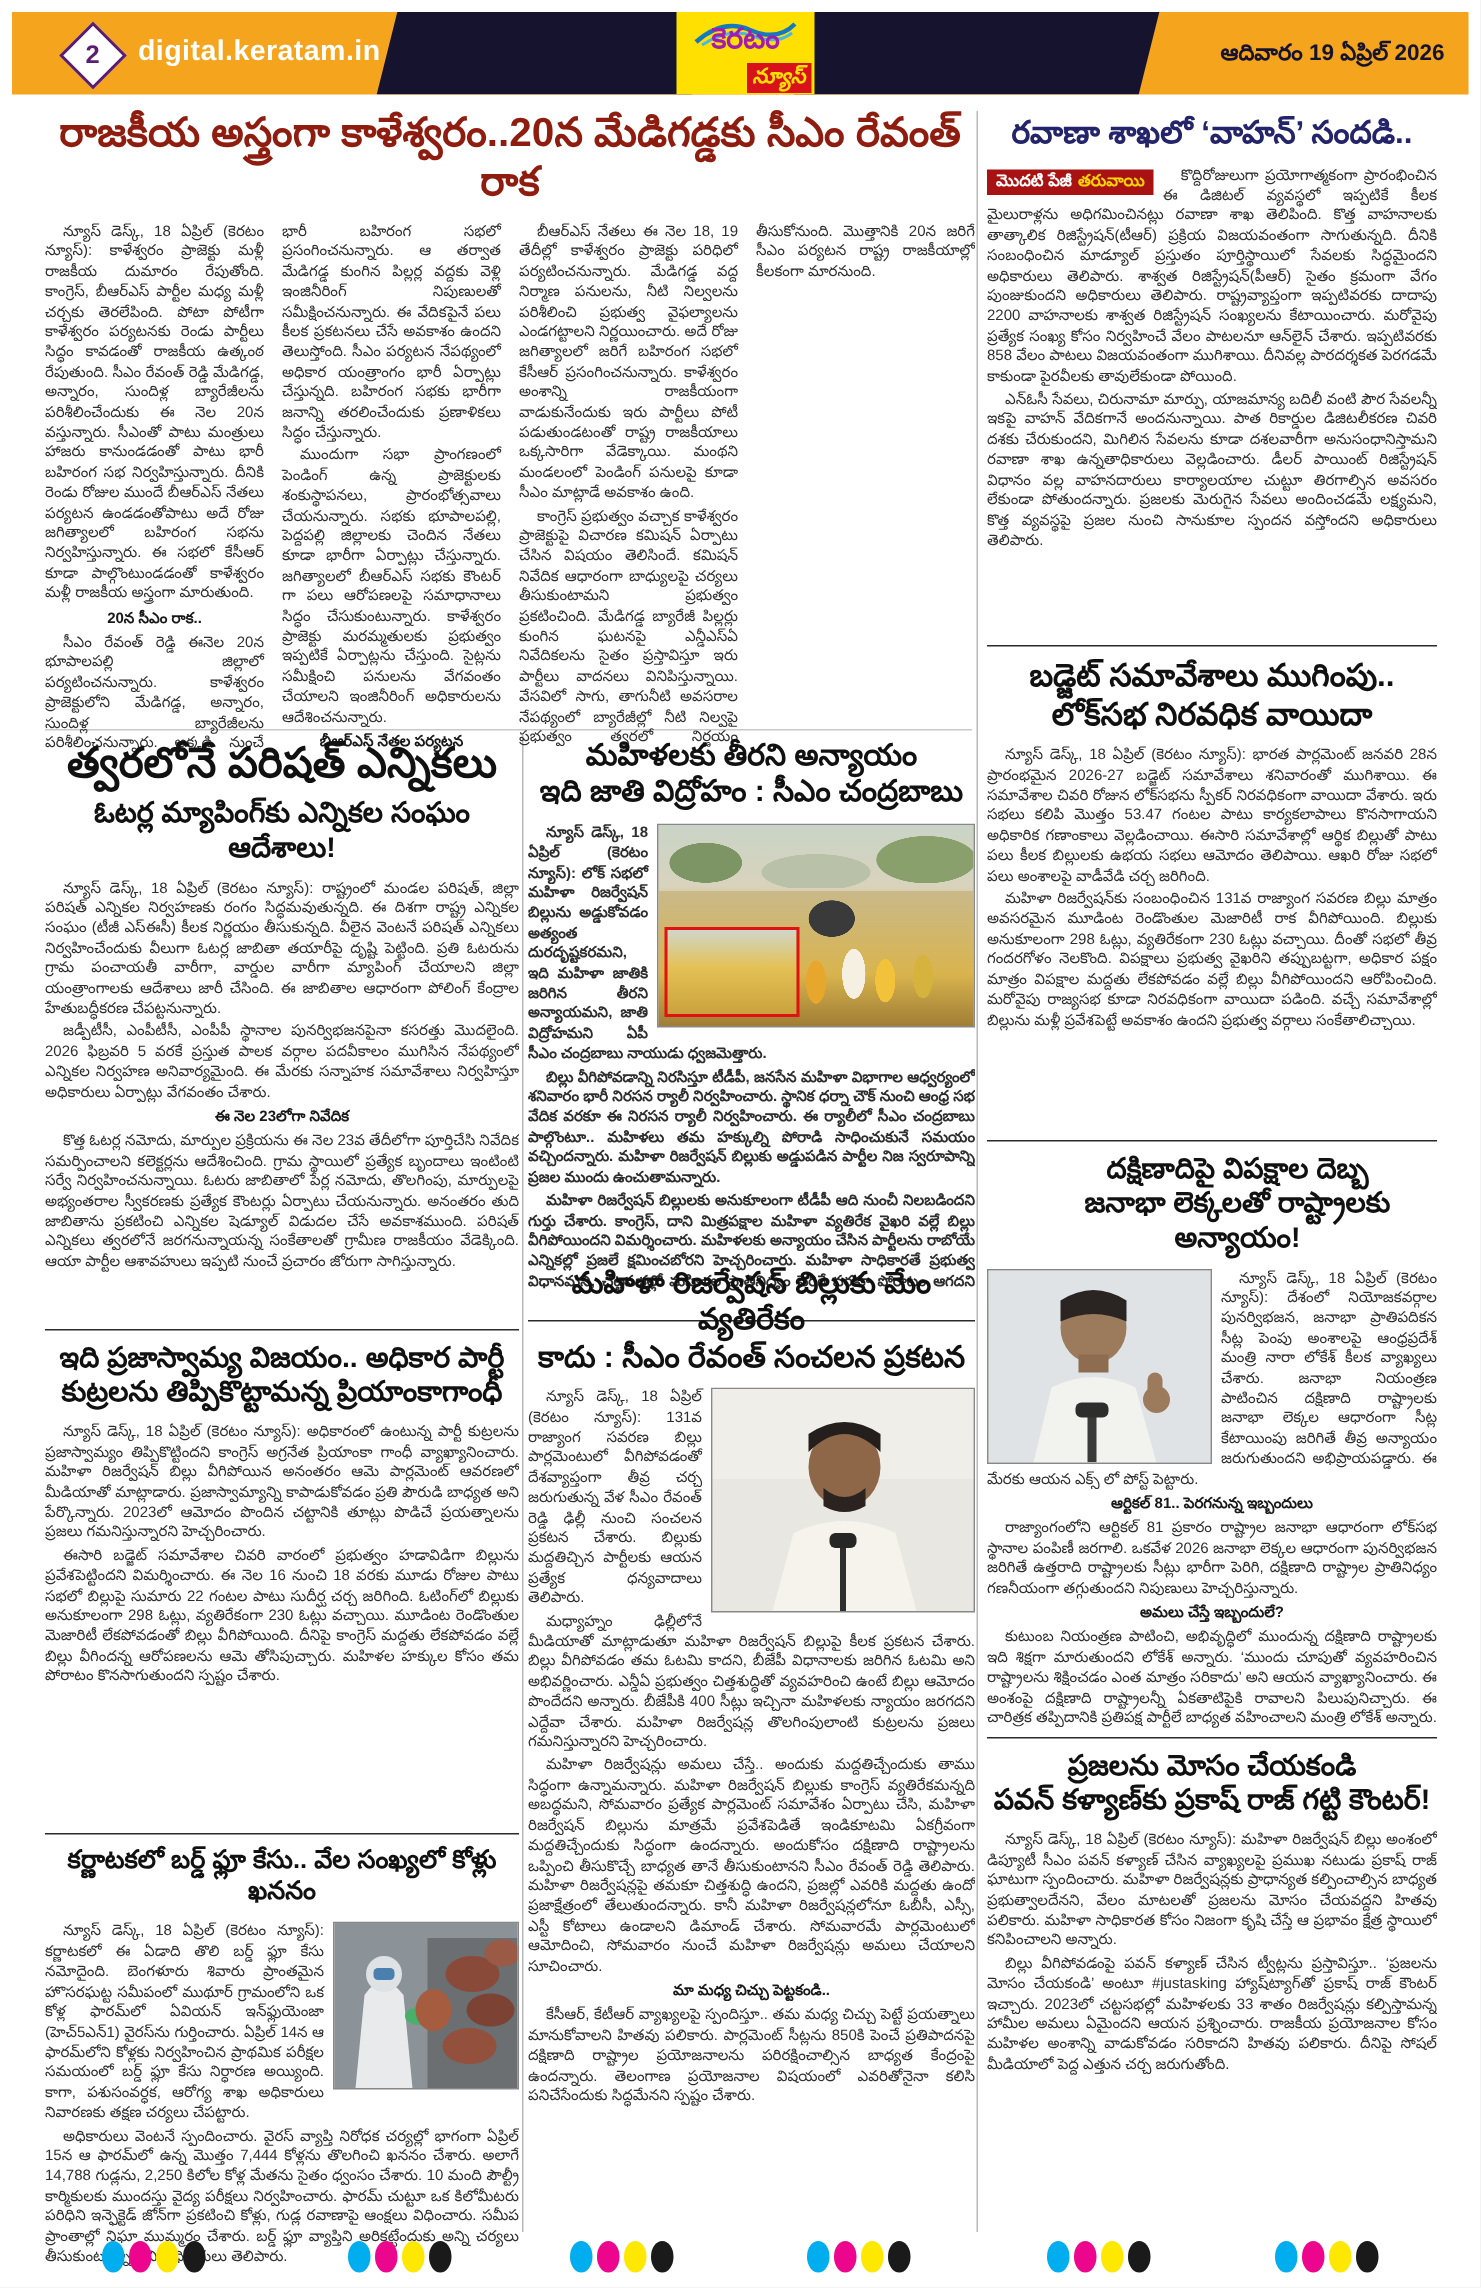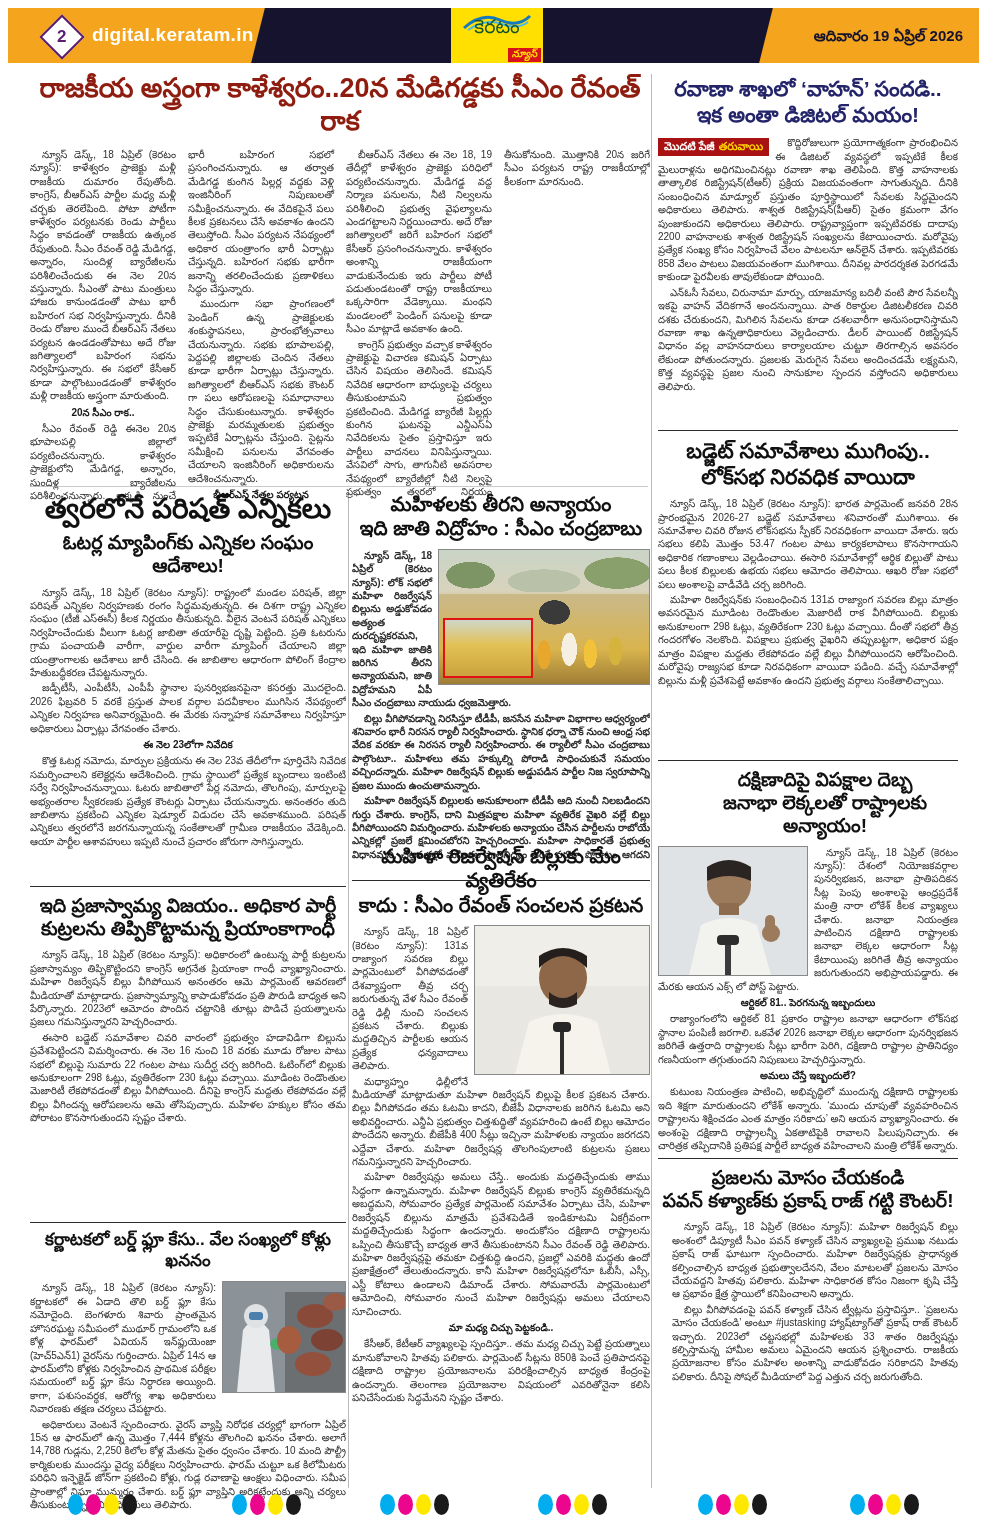--- a/index.html
+++ b/index.html
@@ -9,23 +9,23 @@
   .masthead{position:absolute;left:8px;top:8px;width:971px;height:55px;background:#f4a41d;overflow:hidden;}
   .mh-navy{position:absolute;top:0;height:55px;background:#15132e;transform:skewX(-14deg);}
   .mh-navy.a{left:250px;width:210px;}
   .mh-navy.b{left:528px;width:230px;}
   .mh-diamond{position:absolute;left:38px;top:13px;width:28px;height:28px;background:#ffffff;
         transform:rotate(45deg);border:2px solid #5b1d6e;display:flex;align-items:center;justify-content:center;}
   .mh-diamond span{transform:rotate(-45deg);font-weight:bold;color:#5b1d6e;font-size:17px;}
   .mh-site{position:absolute;left:84px;top:16px;color:#ffffff;font-weight:bold;font-size:19px;letter-spacing:.3px;}
   .mh-logo{position:absolute;left:443px;top:0;width:92px;height:55px;background:#ffe000;text-align:center;}
   .mh-logo .wave{display:block;margin:2px auto 0;}
-  .mh-logo .t{display:block;color:#14532d;font-weight:normal;font-size:19px;line-height:18px;margin-top:-14px;}
+  .mh-logo .t{display:block;color:#a21caf;font-weight:bold;font-size:19px;line-height:18px;margin-top:-14px;}
   .mh-logo .s{position:absolute;right:2px;bottom:1px;background:#d8121a;color:#ffe000;
-        font-size:10px;font-weight:bold;padding:0 4px;font-style:italic;}
+        font-size:14px;font-weight:bold;padding:0 4px;font-style:italic;}
   .mh-date{position:absolute;right:16px;top:19px;color:#15132e;font-weight:bold;font-size:15px;}
   
   .art{position:absolute;}
   .hl{font-weight:bold;text-align:center;color:#111111;line-height:1.22;}
   .hl .l{display:block;}
   .hl.maroon{color:#8e1d10;}
   .hl.navy{color:#24246b;}
   .body{font-size:10px;line-height:13.4px;color:#2e2e2e;text-align:justify;overflow:hidden;}
   .body p{margin:0 0 2px 0;text-indent:12px;}
   .body p.subhead{font-weight:bold;text-indent:0;text-align:center;color:#191919;margin:3px 0;}
@@ -103,21 +103,20 @@
         <p>ముందుగా సభా ప్రాంగణంలో పెండింగ్ ఉన్న ప్రాజెక్టులకు శంకుస్థాపనలు, ప్రారంభోత్సవాలు చేయనున్నారు. సభకు భూపాలపల్లి, పెద్దపల్లి జిల్లాలకు చెందిన నేతలు కూడా భారీగా ఏర్పాట్లు చేస్తున్నారు. జగిత్యాలలో బీఆర్ఎస్ సభకు కౌంటర్ గా పలు ఆరోపణలపై సమాధానాలు సిద్ధం చేసుకుంటున్నారు. కాళేశ్వరం ప్రాజెక్టు మరమ్మతులకు ప్రభుత్వం ఇప్పటికే ఏర్పాట్లను చేస్తుంది. సైట్లను సమీక్షించి పనులను వేగవంతం చేయాలని ఇంజినీరింగ్ అధికారులను ఆదేశించనున్నారు.</p>
         <p class="subhead">బీఆర్ఎస్ నేతల పర్యటన</p>
         <p>బీఆర్ఎస్ నేతలు ఈ నెల 18, 19 తేదీల్లో కాళేశ్వరం ప్రాజెక్టు పరిధిలో పర్యటించనున్నారు. మేడిగడ్డ వద్ద నిర్మాణ పనులను, నీటి నిల్వలను పరిశీలించి ప్రభుత్వ వైఫల్యాలను ఎండగట్టాలని నిర్ణయించారు. అదే రోజు జగిత్యాలలో జరిగే బహిరంగ సభలో కేసీఆర్ ప్రసంగించనున్నారు. కాళేశ్వరం అంశాన్ని రాజకీయంగా వాడుకునేందుకు ఇరు పార్టీలు పోటీ పడుతుండటంతో రాష్ట్ర రాజకీయాలు ఒక్కసారిగా వేడెక్కాయి. మంథని మండలంలో పెండింగ్ పనులపై కూడా సీఎం మాట్లాడే అవకాశం ఉంది.</p>
         <p>కాంగ్రెస్ ప్రభుత్వం వచ్చాక కాళేశ్వరం ప్రాజెక్టుపై విచారణ కమిషన్ ఏర్పాటు చేసిన విషయం తెలిసిందే. కమిషన్ నివేదిక ఆధారంగా బాధ్యులపై చర్యలు తీసుకుంటామని ప్రభుత్వం ప్రకటించింది. మేడిగడ్డ బ్యారేజీ పిల్లర్లు కుంగిన ఘటనపై ఎన్డీఎస్ఏ నివేదికలను సైతం ప్రస్తావిస్తూ ఇరు పార్టీలు వాదనలు వినిపిస్తున్నాయి. వేసవిలో సాగు, తాగునీటి అవసరాల నేపథ్యంలో బ్యారేజీల్లో నీటి నిల్వపై ప్రభుత్వం త్వరలో నిర్ణయం తీసుకోనుంది. మొత్తానికి 20న జరిగే సీఎం పర్యటన రాష్ట్ర రాజకీయాల్లో కీలకంగా మారనుంది.</p>
       </div>
   </div>
 
   <div class="art" style="left:658px;top:76px;width:300px;">
     <div class="hl navy" style="font-size:21px;">
       <span class="l">రవాణా శాఖలో ‘వాహన్’ సందడి..</span>
-      <span class="l">ఇక అంతా డిజిటల్ మయం!</span>
     </div>
     <div class="body" style="margin-top:9px;height:276px;">
       <span class="badge">
         <span class="w">మొదటి పేజీ</span><span class="y">తరువాయి</span>
       </span>
       <span><p>కొద్దిరోజులుగా ప్రయోగాత్మకంగా ప్రారంభించిన ఈ డిజిటల్ వ్యవస్థలో ఇప్పటికే కీలక మైలురాళ్లను అధిగమించినట్లు రవాణా శాఖ తెలిపింది. కొత్త వాహనాలకు తాత్కాలిక రిజిస్ట్రేషన్(టీఆర్) ప్రక్రియ విజయవంతంగా సాగుతున్నది. దీనికి సంబంధించిన మాడ్యూల్ ప్రస్తుతం పూర్తిస్థాయిలో సేవలకు సిద్ధమైందని అధికారులు తెలిపారు. శాశ్వత రిజిస్ట్రేషన్(పీఆర్) సైతం క్రమంగా వేగం పుంజుకుందని అధికారులు తెలిపారు. రాష్ట్రవ్యాప్తంగా ఇప్పటివరకు దాదాపు 2200 వాహనాలకు శాశ్వత రిజిస్ట్రేషన్ సంఖ్యలను కేటాయించారు. మరోవైపు ప్రత్యేక సంఖ్య కోసం నిర్వహించే వేలం పాటలనూ ఆన్‌లైన్ చేశారు. ఇప్పటివరకు 858 వేలం పాటలు విజయవంతంగా ముగిశాయి. దీనివల్ల పారదర్శకత పెరగడమే కాకుండా పైరవీలకు తావులేకుండా పోయింది.</p><p>ఎన్ఓసీ సేవలు, చిరునామా మార్పు, యాజమాన్య బదిలీ వంటి పౌర సేవలన్నీ ఇకపై వాహన్ వేదికగానే అందనున్నాయి. పాత రికార్డుల డిజిటలీకరణ చివరి దశకు చేరుకుందని, మిగిలిన సేవలను కూడా దశలవారీగా అనుసంధానిస్తామని రవాణా శాఖ ఉన్నతాధికారులు వెల్లడించారు. డీలర్ పాయింట్ రిజిస్ట్రేషన్ విధానం వల్ల వాహనదారులు కార్యాలయాల చుట్టూ తిరగాల్సిన అవసరం లేకుండా పోతుందన్నారు. ప్రజలకు మెరుగైన సేవలు అందించడమే లక్ష్యమని, కొత్త వ్యవస్థపై ప్రజల నుంచి సానుకూల స్పందన వస్తోందని అధికారులు తెలిపారు.</p></span>
     </div>
   </div>
 
   <div class="sep" style="left:658px;top:430px;width:300px;"></div>
@@ -159,21 +158,21 @@
     </div>
   </div>
 
   <div class="sep" style="left:658px;top:1158px;width:300px;"></div>
 
   <div class="art" style="left:658px;top:1166px;width:300px;">
     <div class="hl" style="font-size:19px;">
       <span class="l">ప్రజలను మోసం చేయకండి</span>
       <span class="l">పవన్ కళ్యాణ్‌కు ప్రకాష్ రాజ్ గట్టి కౌంటర్!</span>
     </div>
-    <div class="body" style="margin-top:8px;height:252px;margin-left:14px;">
+    <div class="body" style="margin-top:8px;height:252px;">
         <p>న్యూస్ డెస్క్, 18 ఏప్రిల్ (కెరటం న్యూస్): మహిళా రిజర్వేషన్ బిల్లు అంశంలో డిప్యూటీ సీఎం పవన్ కళ్యాణ్ చేసిన వ్యాఖ్యలపై ప్రముఖ నటుడు ప్రకాష్ రాజ్ ఘాటుగా స్పందించారు. మహిళా రిజర్వేషన్లకు ప్రాధాన్యత కల్పించాల్సిన బాధ్యత ప్రభుత్వాలదేనని, వేలం మాటలతో ప్రజలను మోసం చేయవద్దని హితవు పలికారు. మహిళా సాధికారత కోసం నిజంగా కృషి చేస్తే ఆ ప్రభావం క్షేత్ర స్థాయిలో కనిపించాలని అన్నారు.</p>
         <p>బిల్లు వీగిపోవడంపై పవన్ కళ్యాణ్ చేసిన ట్వీట్లను ప్రస్తావిస్తూ.. ‘ప్రజలను మోసం చేయకండి’ అంటూ #justasking హ్యాష్‌ట్యాగ్‌తో ప్రకాష్ రాజ్ కౌంటర్ ఇచ్చారు. 2023లో చట్టసభల్లో మహిళలకు 33 శాతం రిజర్వేషన్లు కల్పిస్తామన్న హామీల అమలు ఏమైందని ఆయన ప్రశ్నించారు. రాజకీయ ప్రయోజనాల కోసం మహిళల అంశాన్ని వాడుకోవడం సరికాదని హితవు పలికారు. దీనిపై సోషల్ మీడియాలో పెద్ద ఎత్తున చర్చ జరుగుతోంది.</p>
       </div>
   </div>
 
   <div class="art" style="left:30px;top:492px;width:316px;">
     <div class="hl" style="font-size:28px;">
       <span class="l">త్వరలోనే పరిషత్ ఎన్నికలు</span>
     </div>
     <div class="hl" style="font-size:19px;margin-top:5px;">

